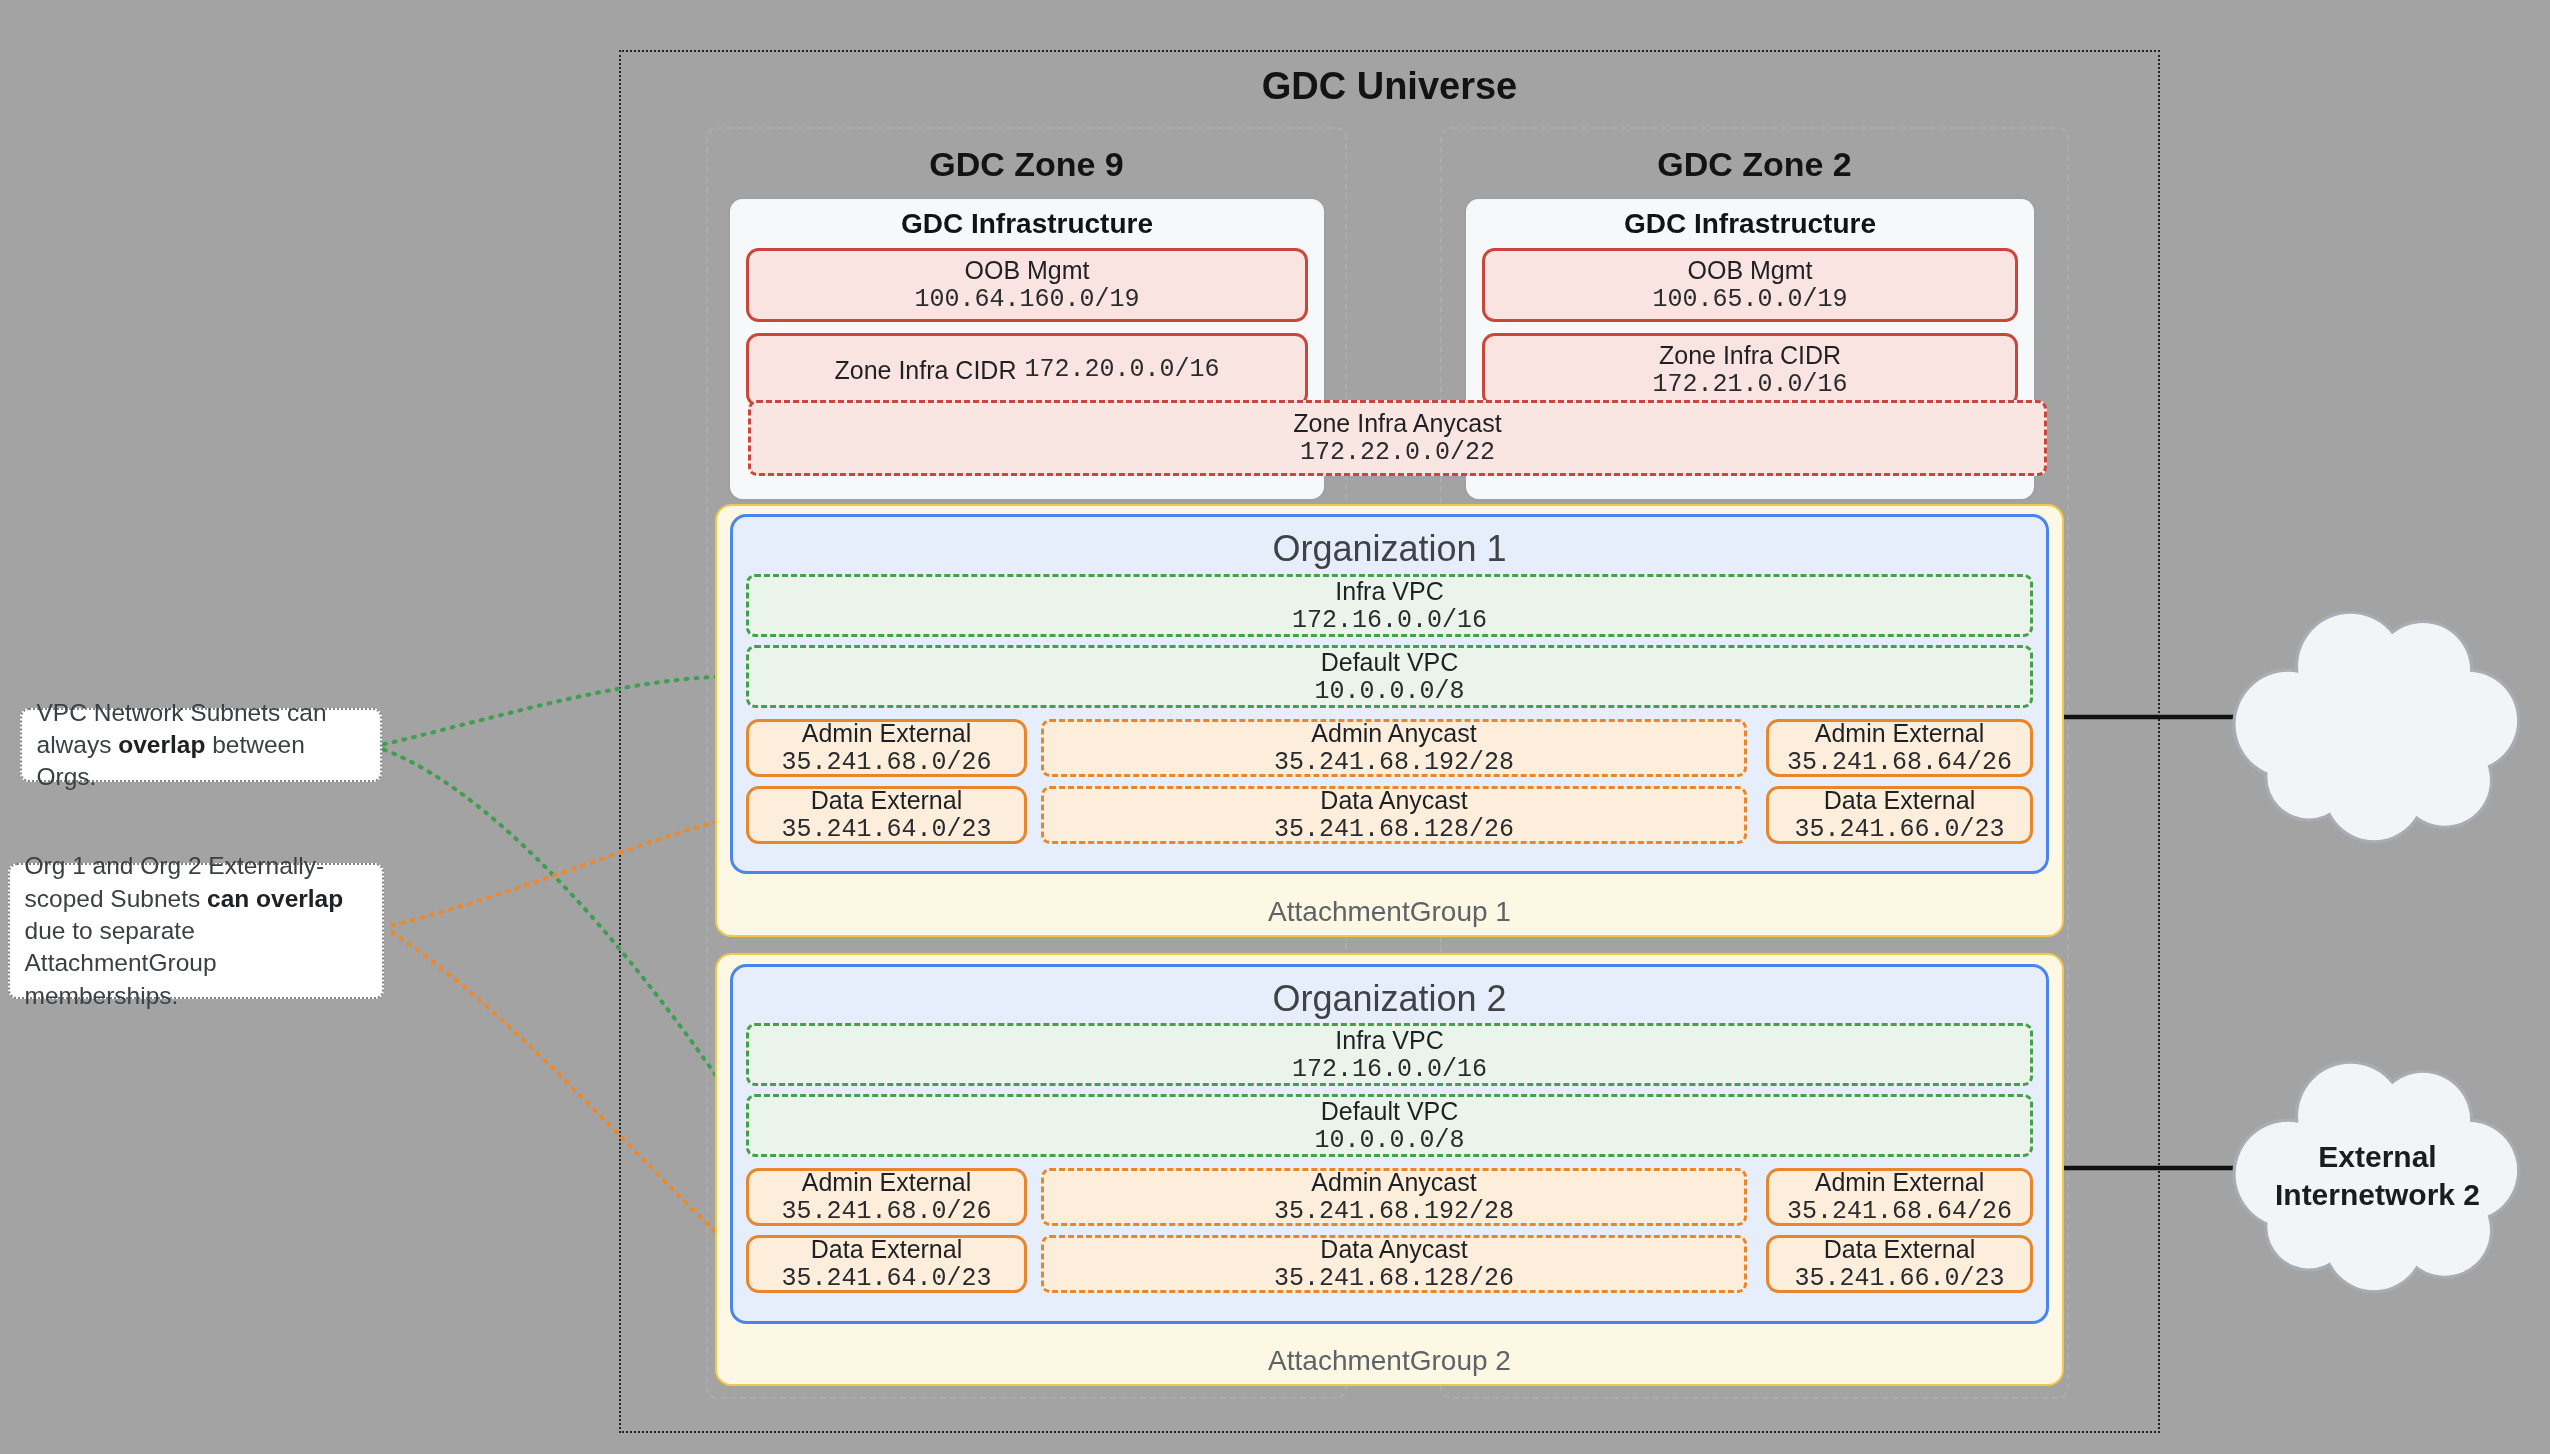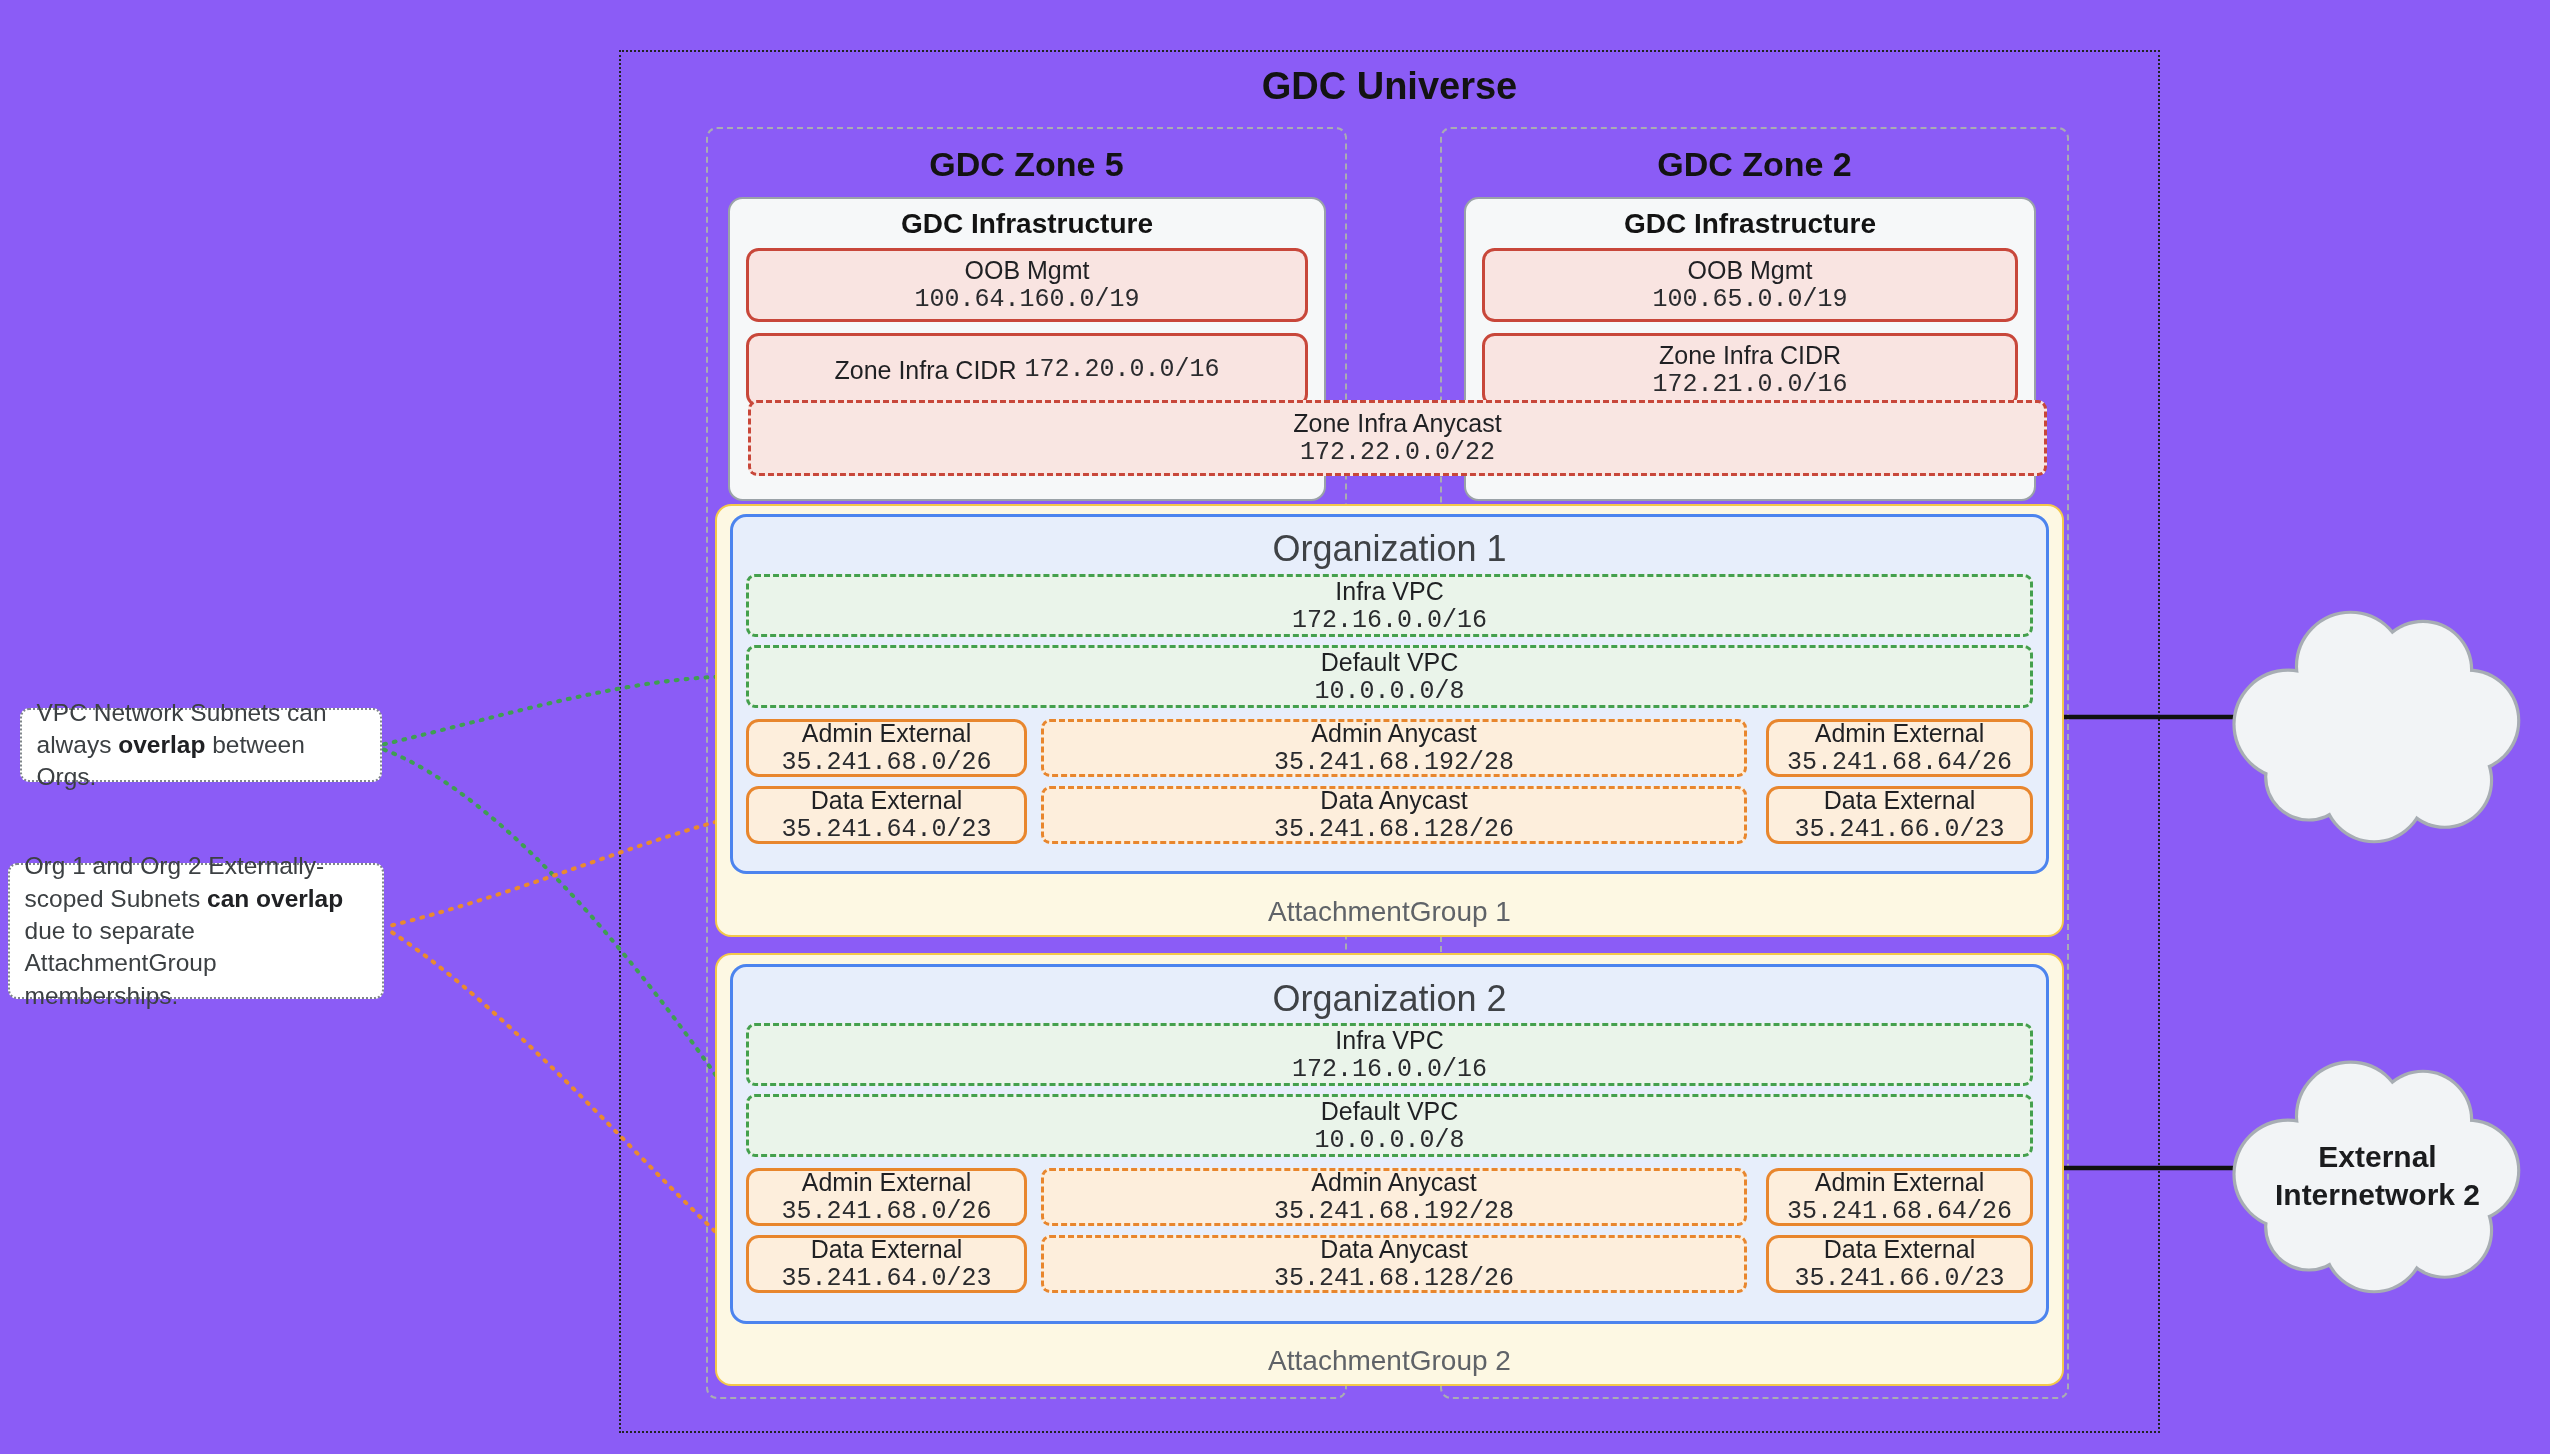--- a/index.html
+++ b/index.html
@@ -1,18 +1,18 @@
 <!DOCTYPE html>
 <html style="font-size:14.5px"><head>
 <meta charset="utf-8">
 <style>
   html,body{margin:0;padding:0;background:#ffffff;}
   body{width:2550px;height:1454px;overflow:hidden;
        font-family:"Liberation Sans","DejaVu Sans",sans-serif;color:#202124;}
-  .canvas{position:relative;width:2550px;height:1454px;background:#8b5cf6;}
+  .canvas{position:relative;width:2550px;height:1454px;background:#a3a3a3;}
   .abs{position:absolute;box-sizing:border-box;}
 
   
   .universe{border:2.7px dotted #212225;}
   .universe-title{width:100%;text-align:center;font-size:38px;font-weight:bold;color:#131313;}
   .zone{border:2.7px dashed #a9adb2;border-radius:11px;}
   .zone-title{width:100%;text-align:center;font-size:34px;font-weight:bold;color:#131313;}
   .infra{background:#f6f8f9;border:2.7px solid #9aa2a8;border-radius:14.5px;}
   .infra-title{width:100%;text-align:center;font-size:28px;font-weight:bold;color:#131313;}
 
@@ -105,21 +105,21 @@
           <circle cx="2625" cy="1297" r="92"></circle>
       </g>
     </g>
   </svg>
 
   <div class="abs universe" style="left:619px;top:50px;width:1541px;height:1383px">
     <div class="abs universe-title" style="top:12.7px">GDC Universe</div>
   </div>
 
   <div class="abs zone" style="left:706px;top:127px;width:641px;height:1272px">
-    <div class="abs zone-title" style="top:16.3px">GDC Zone 5</div>
+    <div class="abs zone-title" style="top:16.3px">GDC Zone 9</div>
   </div>
   <div class="abs zone" style="left:1440px;top:127px;width:629px;height:1272px">
     <div class="abs zone-title" style="top:16.3px">GDC Zone 2</div>
   </div>
 
   <div class="abs infra layer2" style="left:728px;top:197px;width:598px;height:304px">
     <div class="abs infra-title" style="top:9px">GDC Infrastructure</div>
   </div>
   <div class="abs vbox redbox layer2" style="left:746px;top:248px;width:562px;height:74px">
     <div class="bx-label">OOB Mgmt</div>

